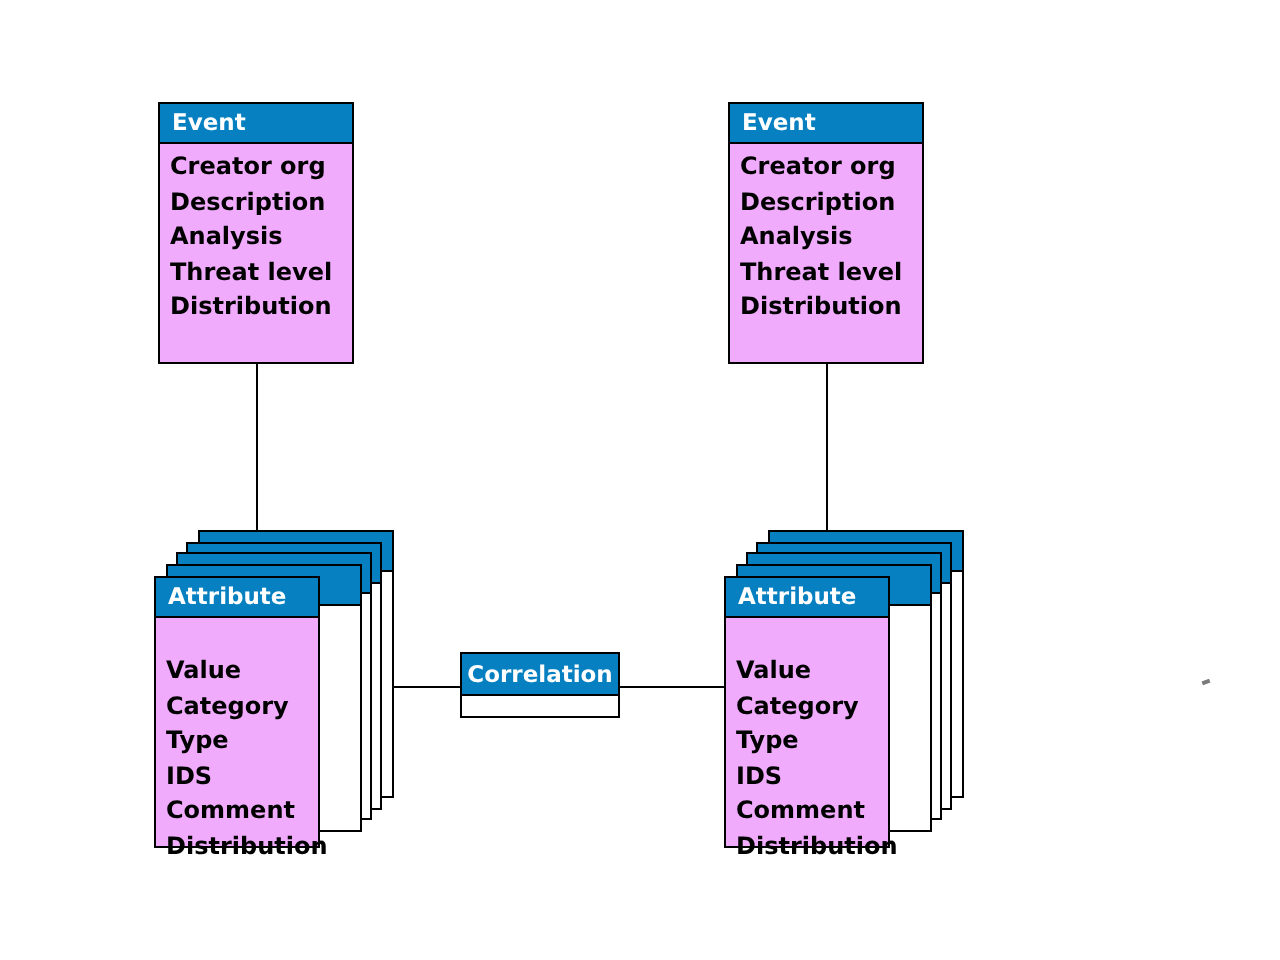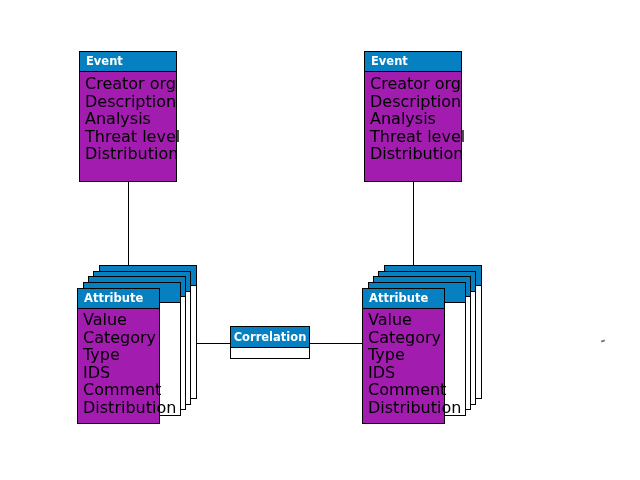--- a/index.html
+++ b/index.html
@@ -14,21 +14,21 @@
     height: 480px;
     background: #ffffff;
     font-family: "DejaVu Sans", sans-serif;
     overflow: hidden;
   }
 
   
   .uml-box {
     position: absolute;
     box-sizing: border-box;
-    background: #a21caf;
+    background: #f0abfc;
     border: 1px solid #000000;
     z-index: 30;
   }
   .uml-header {
     box-sizing: border-box;
     background: #0680c0;
     border-bottom: 1px solid #000000;
     color: #ffffff;
     font-weight: bold;
     font-size: 11.5px;
@@ -36,24 +36,25 @@
     height: 20px;
     padding-left: 6px;
     white-space: nowrap;
     overflow: hidden;
   }
   .uml-body {
     box-sizing: border-box;
     padding: 3px 5px 3px 5px;
   }
   .uml-row {
-    font-size: 16px;
+    font-size: 12px;
     line-height: 17.6px;
     color: #000000;
     white-space: nowrap;
+    font-weight: bold;
   }
 
   
   .event-box { width: 98px; height: 131px; }
   .event-box .uml-body { padding-top: 3px; }
 
   
   .stack {
     position: absolute;
     width: 130px;
@@ -79,21 +80,21 @@
   .stack-card.c3 { left: 11px; top: 11px; z-index: 14; }
   .stack-card.c4 { left: 6px;  top: 17px; z-index: 16; }
 
   .attr-front {
     left: 0px;
     top: 23px;
     width: 83px;
     height: 136px;
     z-index: 30;
   }
-  .attr-front .uml-body { padding-top: 2px; }
+  .attr-front .uml-body { padding-top: 18px; }
 
   
   .corr-box {
     width: 80px;
     height: 33px;
     z-index: 30;
   }
   .corr-box .uml-header {
     height: 21px;
     line-height: 20px;

